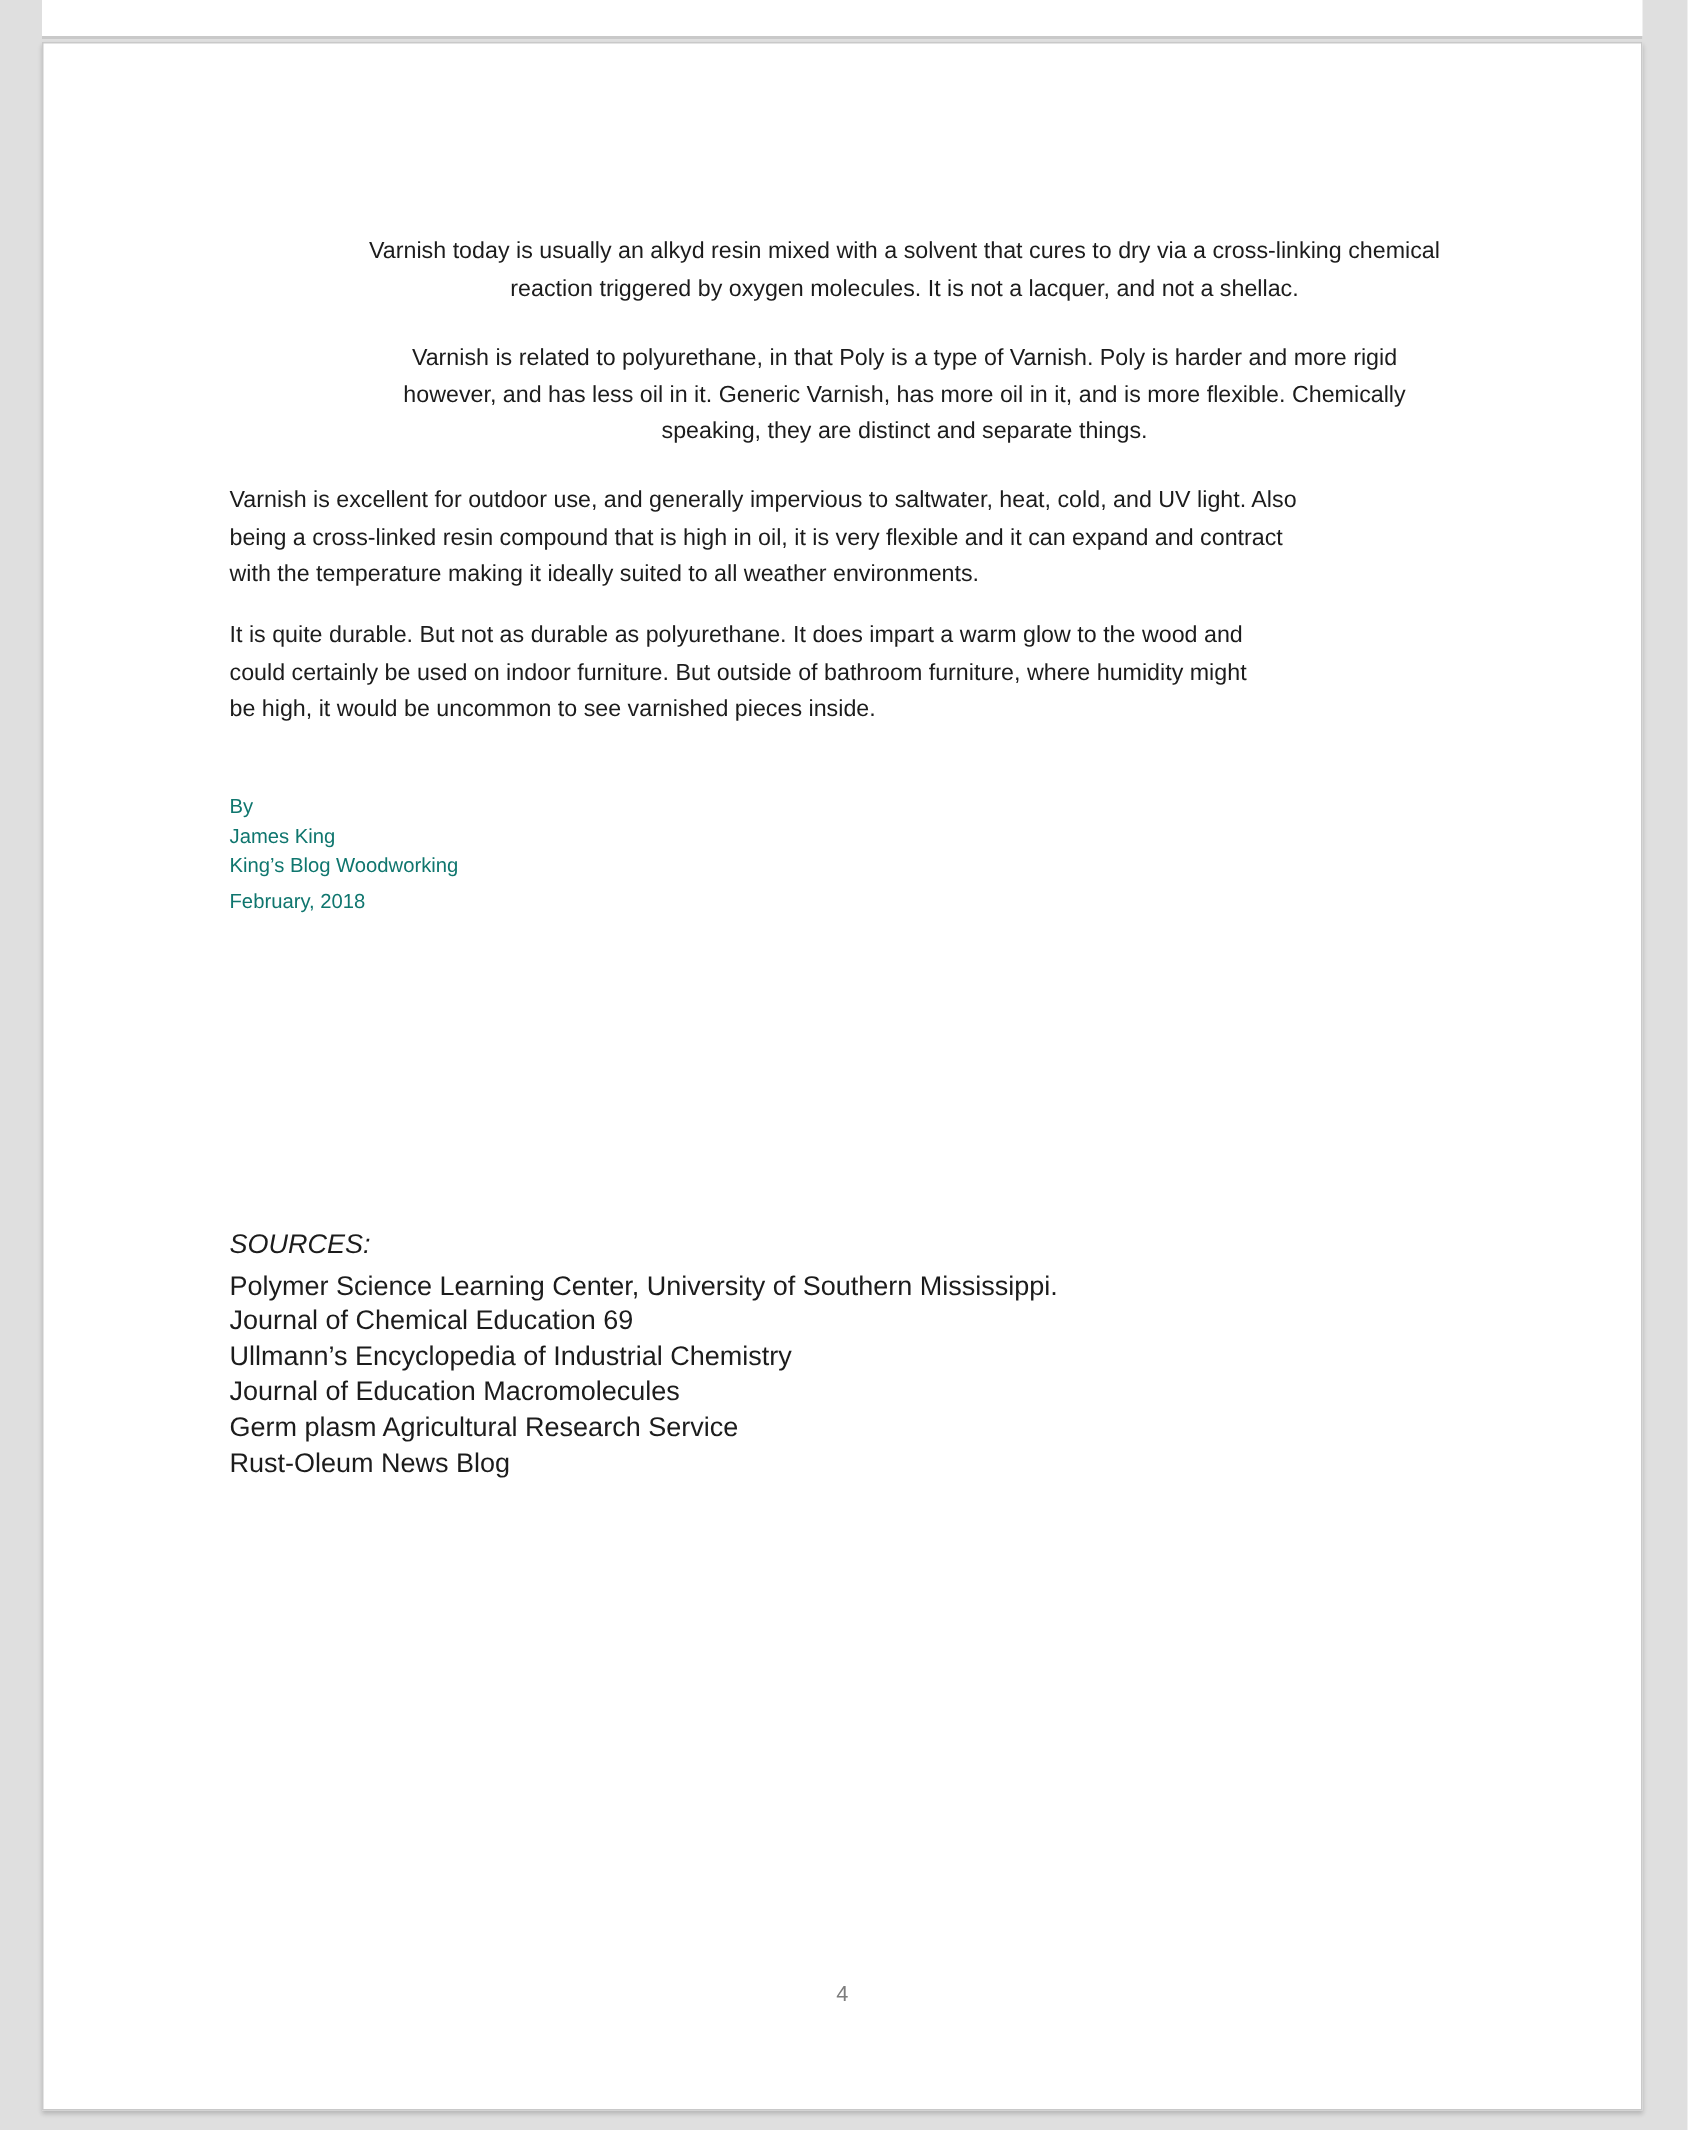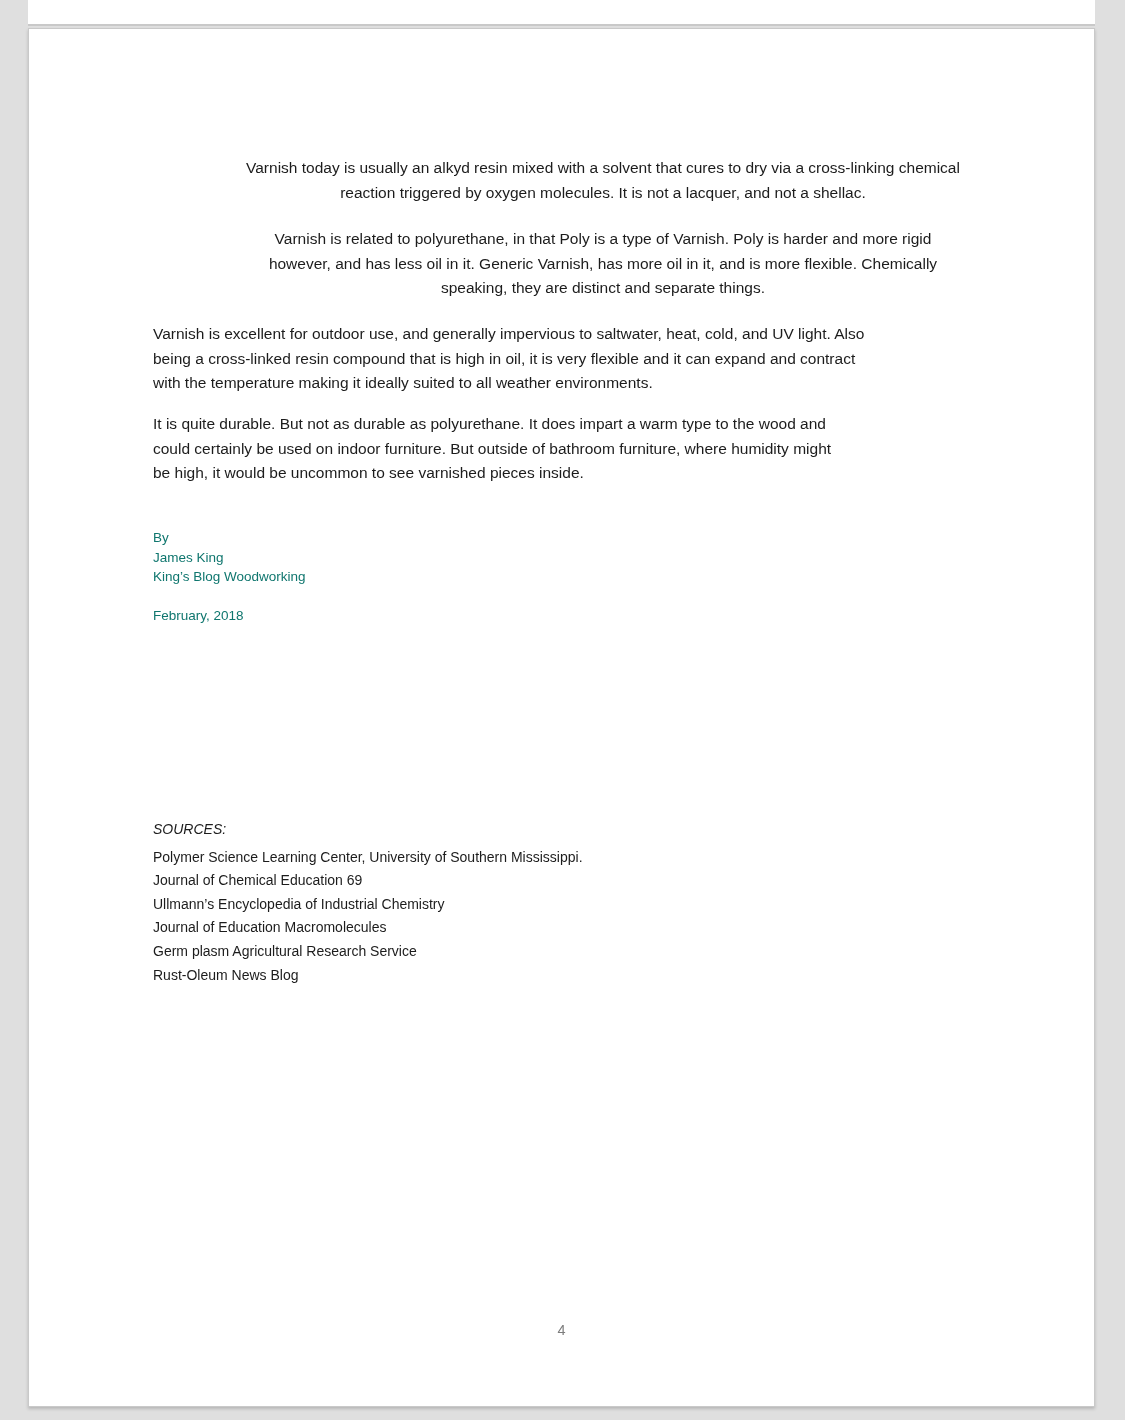--- a/index.html
+++ b/index.html
@@ -57,27 +57,27 @@
   .para-4 { top: 383px; }
   .byline {
     position: absolute;
     left: 0;
     top: 499px;
     font-size: 13.5px;
     line-height: 19.5px;
     color: #0f766e;
   }
   .byline-date {
-    margin-top: 19px;
+    margin-top: 4px;
   }
   .sources {
     position: absolute;
     left: 0;
     top: 789px;
-    font-size: 14px;
+    font-size: 18px;
     line-height: 23.6px;
     color: #1c1c1c;
   }
   .sources-heading {
     font-style: italic;
     margin-bottom: 4px;
   }
   .page-number {
     position: absolute;
     left: 0;
@@ -99,21 +99,21 @@
     <div class="content">
 
       <p class="para para-1">Varnish today is usually an alkyd resin mixed with a solvent that cures to dry via a cross-linking chemical
 reaction triggered by oxygen molecules. It is not a lacquer, and not a shellac.</p>
       <p class="para para-2">Varnish is related to polyurethane, in that Poly is a type of Varnish. Poly is harder and more rigid
 however, and has less oil in it. Generic Varnish, has more oil in it, and is more flexible.  Chemically
 speaking, they are distinct and separate things.</p>
       <p class="para para-3">Varnish is excellent for outdoor use, and generally impervious to saltwater, heat, cold, and UV light. Also
 being a cross-linked resin compound that is high in oil, it is very flexible and it can expand and contract
 with the temperature making it ideally suited to all weather environments.</p>
-      <p class="para para-4">It is quite durable. But not as durable as polyurethane. It does impart a warm type to the wood and
+      <p class="para para-4">It is quite durable. But not as durable as polyurethane. It does impart a warm glow to the wood and
 could certainly be used on indoor furniture. But outside of bathroom furniture, where humidity might
 be high, it would be uncommon to see varnished pieces inside.</p>
 
       <div class="byline">
         <div>By</div>
         <div>James King</div>
         <div>King’s Blog Woodworking</div>
         <div class="byline-date">February, 2018</div>
       </div>
 

